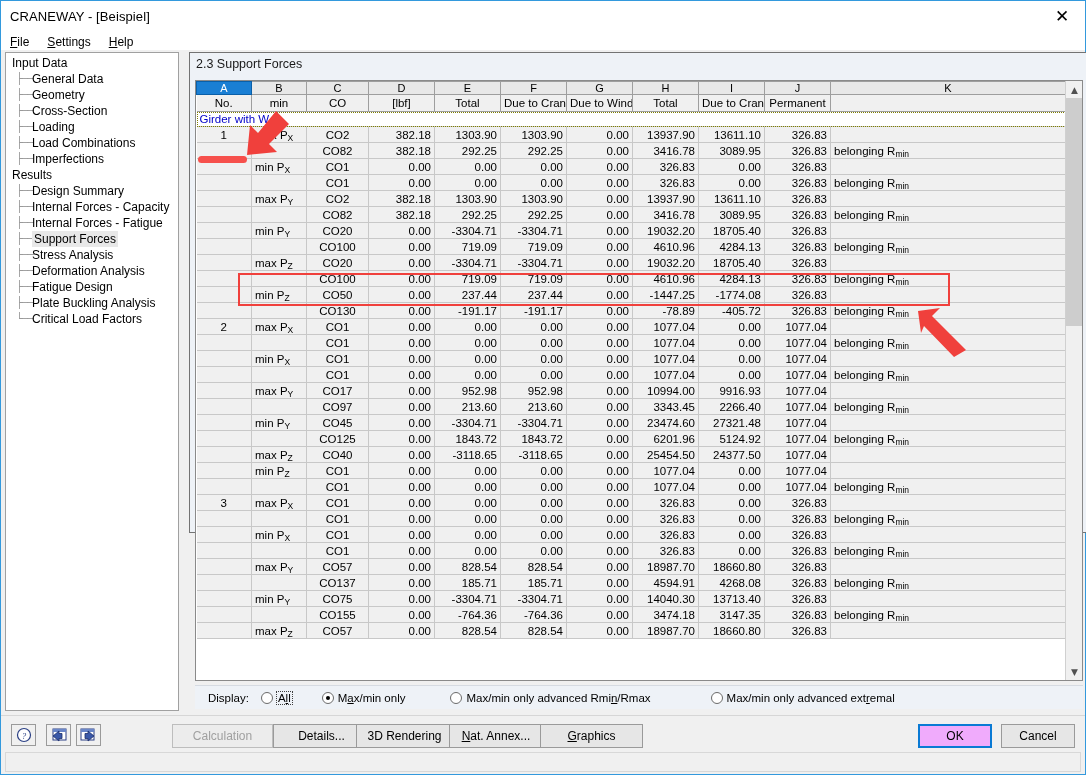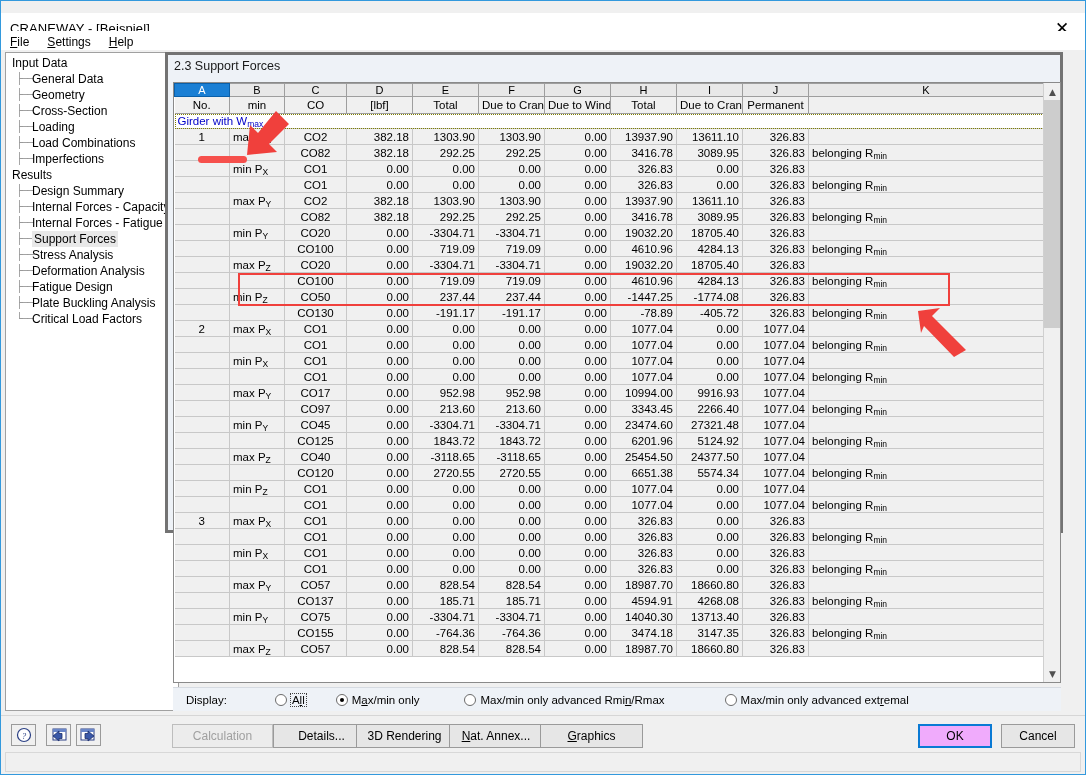--- a/index.html
+++ b/index.html
@@ -12,21 +12,21 @@
   }
   #app {
     position: relative;
     width: 1086px; height: 775px;
     border: 1px solid #3399dd;
     background: #f0f0f0;
   }
 
   
   .titlebar {
-    position: absolute; left: 0; top: 12px;
+    position: absolute; left: 0; top: 0;
     width: 1084px; height: 30px;
     background: #ffffff;
     display: flex; align-items: center;
   }
   .titlebar .caption {
     font-size: 13px; color: #000;
     padding-left: 9px; letter-spacing: 0.1px;
   }
   .win-close {
     position: absolute; right: 0; top: 0;
@@ -80,24 +80,24 @@
     color: #9a9a9a; font-size: 11px;
     font-family: "DejaVu Sans Mono", monospace;
     letter-spacing: -1px;
     vertical-align: top;
   }
   .tree-node .lbl { display: inline-block; }
   .tree-node.selected .lbl { background: #e8e8e8; padding: 0 2px; }
 
   
   .content-panel {
-    position: absolute; left: 164px; top: 2px;
+    position: absolute; left: 188px; top: 2px;
     width: 898px; height: 481px;
     background: #eef2f7;
-    border: 3px solid #737373;
+    border: 1px solid #737373;
   }
   .panel-title {
     height: 22px; line-height: 22px;
     font-size: 12.5px; color: #1a1a1a;
     padding-left: 6px;
     background: #eef2f7;
   }
 
   
   .grid-wrap {
@@ -194,21 +194,21 @@
     background: #cdcdcd;
   }
 
   
   .display-row {
     position: absolute; left: 5px; top: 632px;
     width: 888px; height: 24px;
     background: #eef2f7;
     border-top: 1px solid #d6dbe2;
     display: flex; align-items: center;
-    font-size: 11.5px; color: #000; gap: 36px;
+    font-size: 11.5px; color: #000;
   }
   .display-label { margin-left: 13px; margin-right: 12px; }
   .radio { display: flex; align-items: center; margin-right: 30px; cursor: default; }
   .radio .dot {
     width: 12px; height: 12px; border-radius: 50%;
     border: 1px solid #6b6b6b; background: #fff;
     margin-right: 4px; position: relative; flex: 0 0 auto;
   }
   .radio.on .dot::after {
     content: ""; position: absolute; left: 3px; top: 3px;
@@ -619,33 +619,20 @@
                 <td class="num">-3118.65</td>
                 <td class="num">-3118.65</td>
                 <td class="num">0.00</td>
                 <td class="num b">25454.50</td>
                 <td class="num">24377.50</td>
                 <td class="num">1077.04</td>
                 <td class="kcol"></td>
               </tr>
               <tr class="data">
                 <td class="ctr"></td>
-                <td class="lft"></td>
-                <td class="ctr">CO120</td>
-                <td class="num">0.00</td>
-                <td class="num">2720.55</td>
-                <td class="num">2720.55</td>
-                <td class="num">0.00</td>
-                <td class="num b">6651.38</td>
-                <td class="num">5574.34</td>
-                <td class="num">1077.04</td>
-                <td class="kcol">belonging R<sub>min</sub></td>
-              </tr>
-              <tr class="data">
-                <td class="ctr"></td>
                 <td class="lft">min P<sub>Z</sub></td>
                 <td class="ctr">CO1</td>
                 <td class="num">0.00</td>
                 <td class="num">0.00</td>
                 <td class="num">0.00</td>
                 <td class="num">0.00</td>
                 <td class="num b">1077.04</td>
                 <td class="num">0.00</td>
                 <td class="num">1077.04</td>
                 <td class="kcol"></td>

